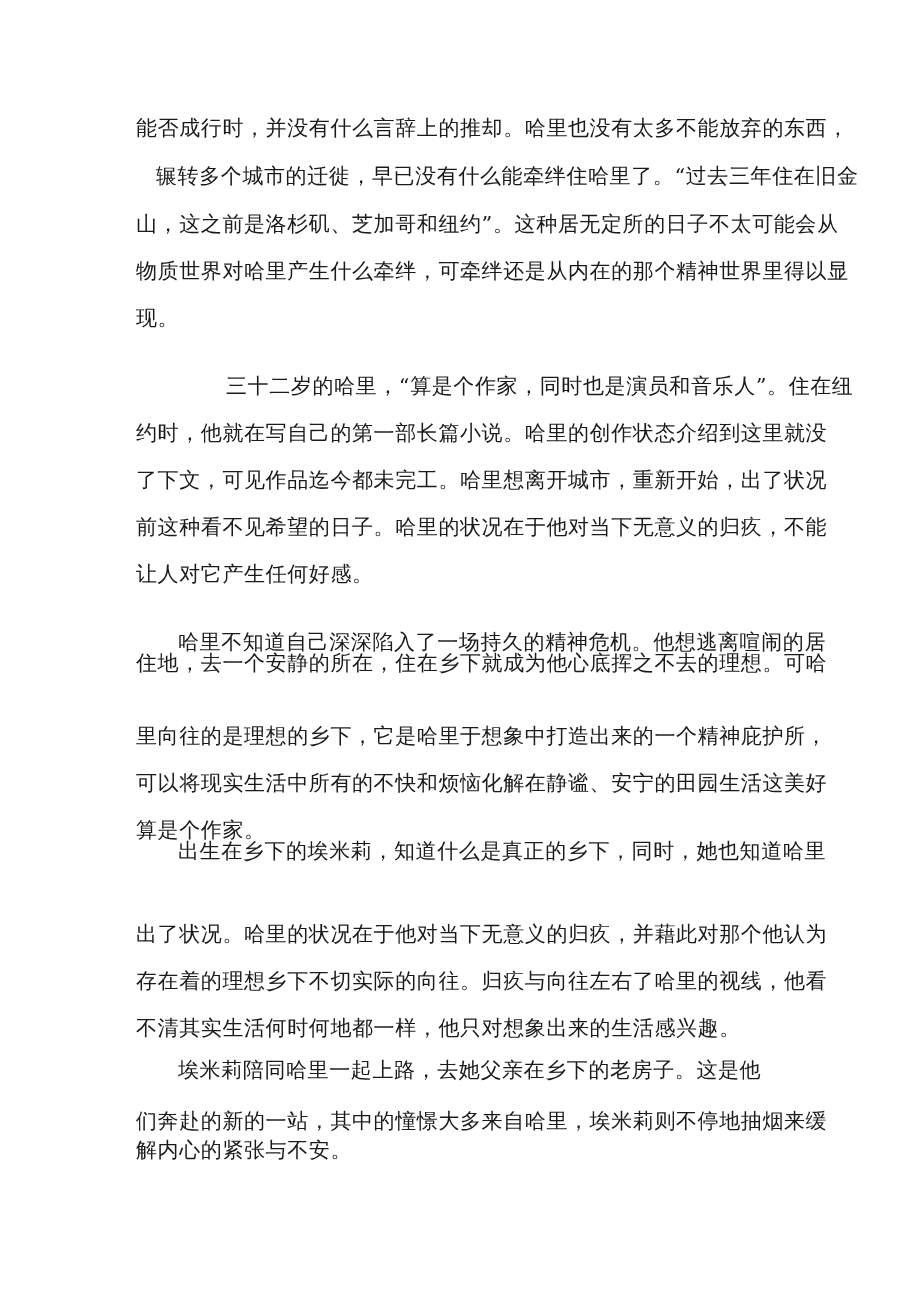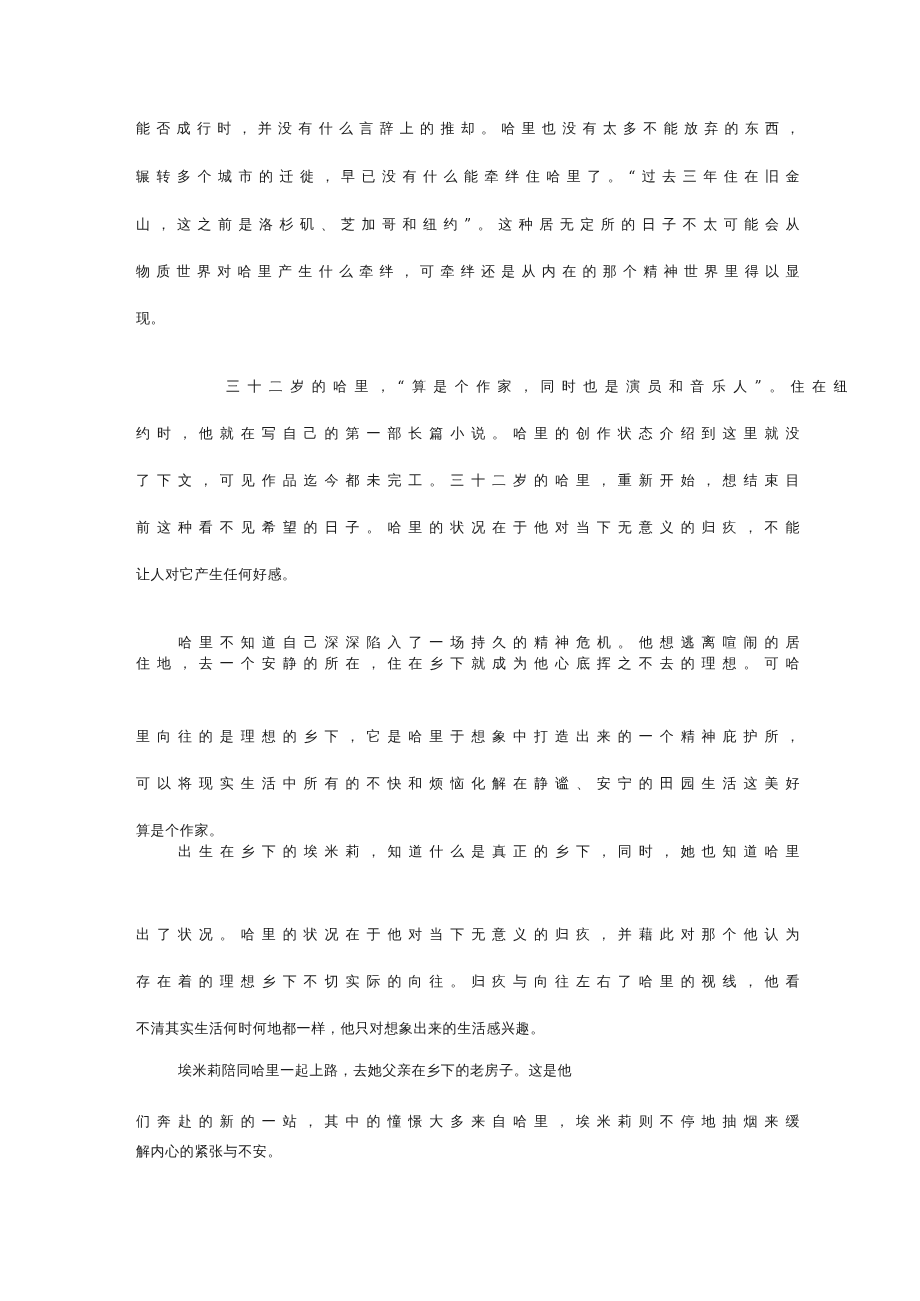--- a/index.html
+++ b/index.html
@@ -20,21 +20,21 @@
       left: 0;
       top: 0;
       width: 920px;
       height: 1301px;
       background: #ffffff;
     }
     .line {
       position: absolute;
       left: 136px;
       width: 664px;
-      font-size: 14px;
+      font-size: 21px;
       line-height: 28px;
       white-space: nowrap;
       letter-spacing: 0.6px;
       text-align: justify;
       text-align-last: justify;
     }
     .line.indent {
       left: 178px;
       width: 622px;
     }
@@ -42,30 +42,30 @@
       text-align-last: left;
     }
   </style>
 </head>
 <body>
 
 <div class="page">
 
   <div>
     <div class="line" style="top:114px;">能否成行时，并没有什么言辞上的推却。哈里也没有太多不能放弃的东西，</div>
-    <div class="line" style="top:162px;">辗转多个城市的迁徙，早已没有什么能牵绊住哈里了。“过去三年住在旧金</div>
+    <div class="line" style="top:162px;margin-left:20px;">辗转多个城市的迁徙，早已没有什么能牵绊住哈里了。“过去三年住在旧金</div>
     <div class="line" style="top:210px;">山，这之前是洛杉矶、芝加哥和纽约”。这种居无定所的日子不太可能会从</div>
     <div class="line" style="top:257px;">物质世界对哈里产生什么牵绊，可牵绊还是从内在的那个精神世界里得以显</div>
     <div class="line last" style="top:304px;">现。</div>
   </div>
 
   <div>
     <div class="line indent" style="top:372px;margin-left:48px;">三十二岁的哈里，“算是个作家，同时也是演员和音乐人”。住在纽</div>
     <div class="line" style="top:419px;">约时，他就在写自己的第一部长篇小说。哈里的创作状态介绍到这里就没</div>
-    <div class="line" style="top:466px;">了下文，可见作品迄今都未完工。三十二岁的哈里，重新开始，想结束目</div>
+    <div class="line" style="top:466px;">了下文，可见作品迄今都未完工。哈里想离开城市，重新开始，出了状况</div>
     <div class="line" style="top:513px;">前这种看不见希望的日子。哈里的状况在于他对当下无意义的归疚，不能</div>
     <div class="line last" style="top:560px;">让人对它产生任何好感。</div>
   </div>
 
   <div>
     <div class="line indent" style="top:628px;">哈里不知道自己深深陷入了一场持久的精神危机。他想逃离喧闹的居</div>
     <div class="line" style="top:649px;">住地，去一个安静的所在，住在乡下就成为他心底挥之不去的理想。可哈</div>
     <div class="line" style="top:722px;">里向往的是理想的乡下，它是哈里于想象中打造出来的一个精神庇护所，</div>
     <div class="line" style="top:769px;">可以将现实生活中所有的不快和烦恼化解在静谧、安宁的田园生活这美好</div>
     <div class="line last" style="top:816px;">算是个作家。</div>

